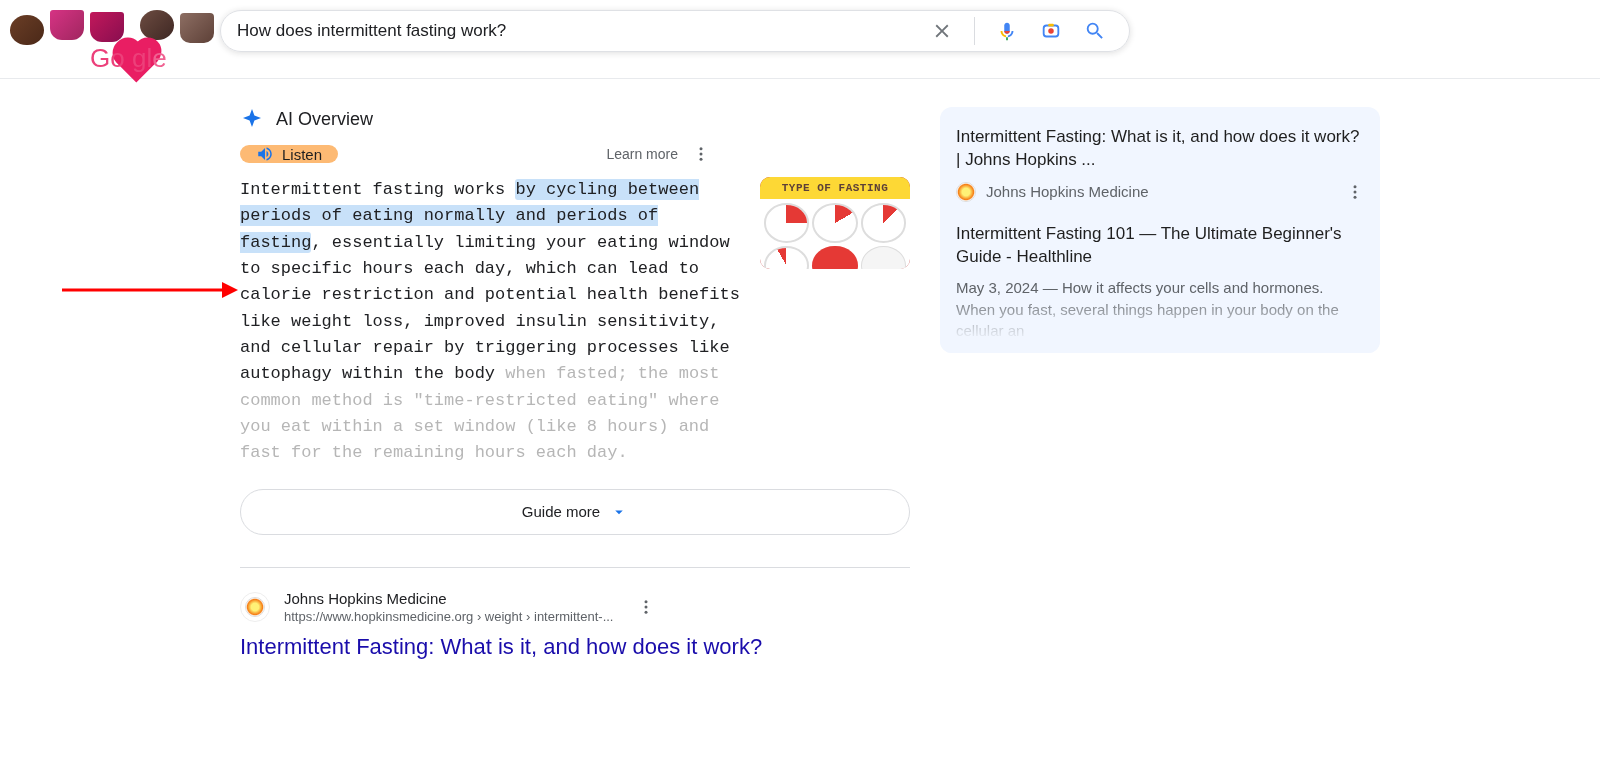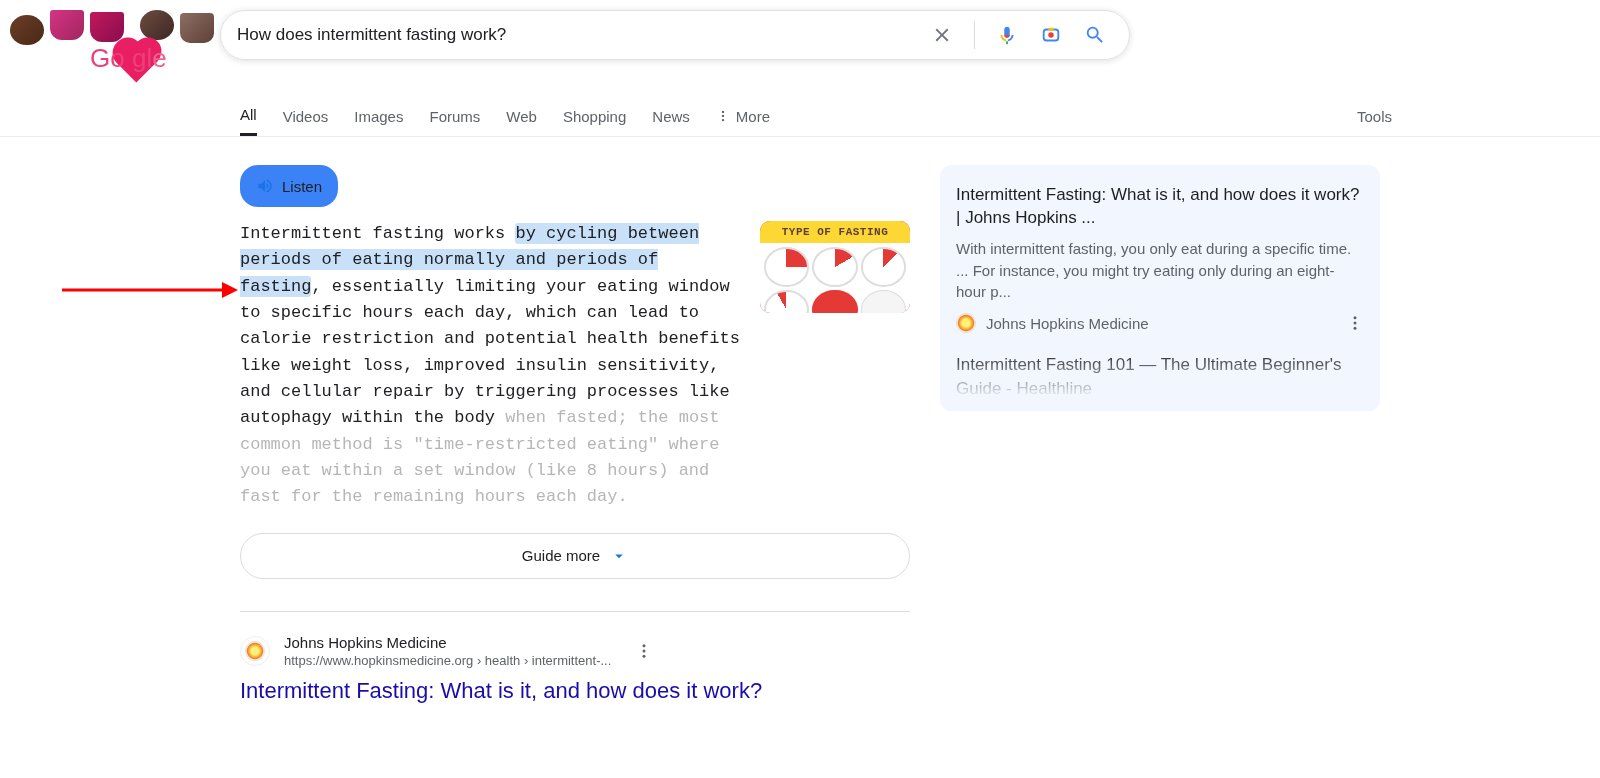--- a/index.html
+++ b/index.html
@@ -12,41 +12,41 @@
     .choc{position:absolute;width:34px;height:30px;border-radius:50% 50% 48% 48%;}
     .c1{left:0;top:5px;background:linear-gradient(135deg,#6b3e26,#4a2818);}
     .c2{left:40px;top:0;background:linear-gradient(135deg,#d63384,#a0265f);border-radius:3px 3px 12px 12px;}
     .c3{left:80px;top:2px;background:linear-gradient(135deg,#c2185b,#880e4f);border-radius:3px 3px 12px 12px;}
     .c4{left:130px;top:0;background:linear-gradient(135deg,#6d4c41,#3e2723);}
     .c5{left:170px;top:3px;background:linear-gradient(135deg,#8d6e63,#5d4037);border-radius:4px 4px 10px 10px;}
     .heart{position:absolute;left:112px;top:38px;width:30px;height:28px;background:#e91e63;transform:rotate(-45deg);border-radius:3px 0 0 0;}
     .heart:before,.heart:after{content:"";width:30px;height:28px;background:#e91e63;border-radius:50%;position:absolute;}
     .heart:before{top:-14px;left:0}.heart:after{left:14px;top:0}
     .search-wrap{flex:1;max-width:910px;margin-left:10px;}
-    .search-box{display:flex;align-items:center;border:1px solid #dfe1e5;border-radius:28px;height:50px;padding:0 16px;box-shadow:0 1px 6px rgba(32,33,36,.15);}
+    .search-box{display:flex;align-items:center;border:1px solid #dfe1e5;border-radius:28px;height:42px;padding:0 16px;box-shadow:0 1px 6px rgba(32,33,36,.15);}
     .search-input{flex:1;border:none;outline:none;font-size:17px;background:transparent;color:#202124;}
     .search-actions{display:flex;align-items:center;gap:8px;}
     .icon-btn{width:36px;height:36px;display:flex;align-items:center;justify-content:center;cursor:pointer;border-radius:50%;}
     .icon-btn svg{width:22px;height:22px;}
     .divider{width:1px;height:28px;background:#dadce0;margin:0 6px;}
     .tabs-row{display:flex;align-items:center;margin-left:240px;margin-top:18px;max-width:1160px;}
     .tabs{display:flex;gap:26px;color:#5f6368;font-size:15px;align-items:center;}
     .tab{cursor:pointer;padding:10px 0;}
     .tab.active{color:#202124;border-bottom:3px solid #202124;font-weight:500;}
     .more-tab{display:flex;align-items:center;gap:6px;}
     .tools{margin-left:auto;margin-right:8px;color:#5f6368;font-size:15px;cursor:pointer;}
     .hrule{border-bottom:1px solid #e8eaed;margin-top:0px;}
     .content{display:flex;margin-left:240px;margin-top:28px;gap:30px;}
     .main-col{width:670px;}
     .ai-head{display:flex;align-items:center;gap:12px;margin-bottom:14px;}
     .star-icon{width:24px;height:24px;}
     .ai-title{font-size:18px;color:#202124;font-weight:500;}
     .learn-row{position:absolute;right:200px;display:flex;align-items:center;gap:14px;}
     .learn-link{color:#5f6368;font-size:14px;cursor:pointer;}
-    .listen-btn{display:inline-flex;align-items:center;gap:8px;background:#3b82f6;border-radius:18px;padding:12px 16px;cursor:pointer;margin-bottom:14px;}
+    .listen-btn{display:inline-flex;align-items:center;gap:8px;background:#fdba74;border-radius:18px;padding:0 16px;cursor:pointer;margin-bottom:14px;}
     .listen-btn span{font-size:15px;color:#1f1f1f;}
     .overview-body{display:flex;gap:18px;font-family:Liberation Mono, monospace;}
     .overview-text{font-size:17px;line-height:1.55;color:#202124;}
     .hl{background:#c8e1f9;border-radius:3px;padding:1px 0;}
     .faded{color:#b6b6b6;}
     .thumb{width:150px;height:92px;border-radius:10px;overflow:hidden;flex-shrink:0;background:#b91c1c;}
     .thumb-header{background:#fdd835;color:#5d4037;font-size:11px;font-weight:bold;text-align:center;padding:5px 0;letter-spacing:0.5px;}
     .thumb-body{background:#fff;height:90px;display:grid;grid-template-columns:repeat(3,1fr);grid-template-rows:1fr 1fr;gap:3px;padding:4px;}
     .dial{border:2px solid #ddd;border-radius:50%;position:relative;}
     .dial .slice{position:absolute;inset:0;border-radius:50%;background:conic-gradient(#e53935 0deg 90deg,transparent 90deg 360deg);}
@@ -126,44 +126,40 @@
           <div class="icon-btn">
             <svg viewBox="0 0 24 24" fill="#4285f4">
                 <path d="M15.5 14h-.79l-.28-.27A6.471 6.471 0 0016 9.5 6.5 6.5 0 109.5 16c1.61 0 3.09-.59 4.23-1.57l.27.28v.79l5 4.99L20.49 19l-4.99-5zm-6 0C7.01 14 5 11.99 5 9.5S7.01 5 9.5 5 14 7.01 14 9.5 11.99 14 9.5 14z"></path>
               </svg>
           </div>
         </div>
       </div>
     </div>
   </div>
 
-  <div class="tabs-row">
-    <div class="tabs">
-      <div class="tab active">All</div>
-      <div class="tab">Videos</div>
-      <div class="tab">Images</div>
-      <div class="tab">Forums</div>
-      <div class="tab">Web</div>
-      <div class="tab">Shopping</div>
-      <div class="tab">News</div>
-      <div class="tab more-tab">
-        <svg width="14" height="14" viewBox="0 0 24 24" fill="#5f6368">
-            <circle cx="12" cy="5" r="2"></circle>
-            <circle cx="12" cy="12" r="2"></circle>
-            <circle cx="12" cy="19" r="2"></circle>
-          </svg>
-        <span>More</span>
-      </div>
-    </div>
-    <div class="tools">Tools</div>
-  </div>
   <div class="hrule"></div>
 
   <div class="content">
     <div class="main-col">
+      <div style="position:relative;">
+        <div class="ai-head">
+          <svg class="star-icon" viewBox="0 0 24 24" fill="#1a73e8">
+              <path d="M12 2l2.4 6.6L21 11l-6.6 2.4L12 20l-2.4-6.6L3 11l6.6-2.4z"></path>
+            </svg>
+          <span class="ai-title">AI Overview</span>
+        </div>
+        <div class="learn-row">
+          <span class="learn-link">Learn more</span>
+          <svg width="18" height="18" viewBox="0 0 24 24" fill="#5f6368">
+              <circle cx="12" cy="5" r="2"></circle>
+              <circle cx="12" cy="12" r="2"></circle>
+              <circle cx="12" cy="19" r="2"></circle>
+            </svg>
+        </div>
+      </div>
 
       <div class="listen-btn">
         <svg width="18" height="18" viewBox="0 0 24 24" fill="#1a73e8">
             <path d="M3 9v6h4l5 5V4L7 9H3zm13.5 3c0-1.77-1.02-3.29-2.5-4.03v8.05c1.48-.73 2.5-2.25 2.5-4.02zM14 3.23v2.06c2.89.86 5 3.54 5 6.71s-2.11 5.85-5 6.71v2.06c4.01-.91 7-4.49 7-8.77s-2.99-7.86-7-8.77z"></path>
           </svg>
         <span>Listen</span>
       </div>
 
       <div class="overview-body">
         <div class="overview-text">
@@ -199,36 +195,35 @@
 
       <div class="sep"></div>
 
       <div class="result">
         <div class="res-head">
           <div class="res-fav">
               <div class="fav fav-jh"></div>
             </div>
           <div class="res-meta">
             <div class="name">Johns Hopkins Medicine</div>
-            <div class="url">https://www.hopkinsmedicine.org › health › intermittent-...</div>
+            <div class="url">https://www.hopkinsmedicine.org › weight › intermittent-...</div>
           </div>
           <svg width="18" height="18" viewBox="0 0 24 24" fill="#5f6368" style="margin-left:10px;">
               <circle cx="12" cy="5" r="2"></circle>
               <circle cx="12" cy="12" r="2"></circle>
               <circle cx="12" cy="19" r="2"></circle>
             </svg>
         </div>
         <div class="res-title">Intermittent Fasting: What is it, and how does it work?</div>
       </div>
     </div>
 
     <div class="right-col">
       <div class="src-card">
         <div class="src-title">Intermittent Fasting: What is it, and how does it work? | Johns Hopkins ...</div>
-        <div class="src-snip">With intermittent fasting, you only eat during a specific time. ... For instance, you might try eating only during an eight-hour p...</div>
         <div class="src-foot">
           <div class="fav fav-jh"></div>
           <span class="src-name">Johns Hopkins Medicine</span>
           <svg class="more-dots" width="18" height="18" viewBox="0 0 24 24" fill="#5f6368">
               <circle cx="12" cy="5" r="2"></circle>
               <circle cx="12" cy="12" r="2"></circle>
               <circle cx="12" cy="19" r="2"></circle>
             </svg>
         </div>
       </div>

